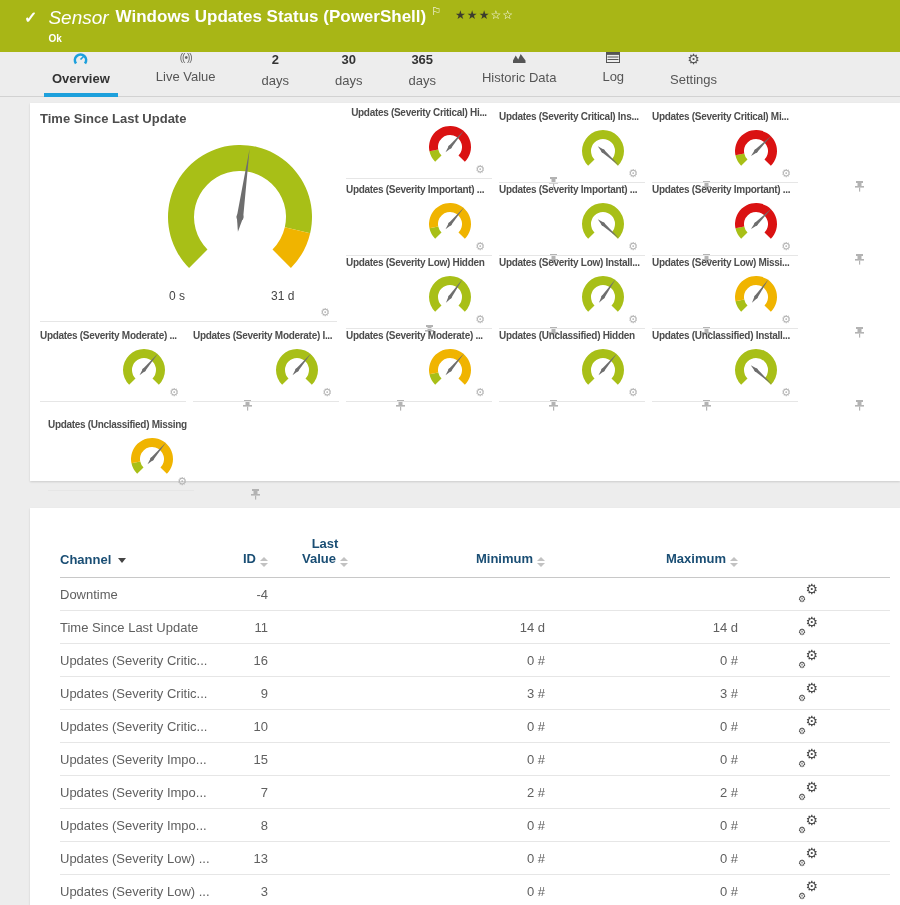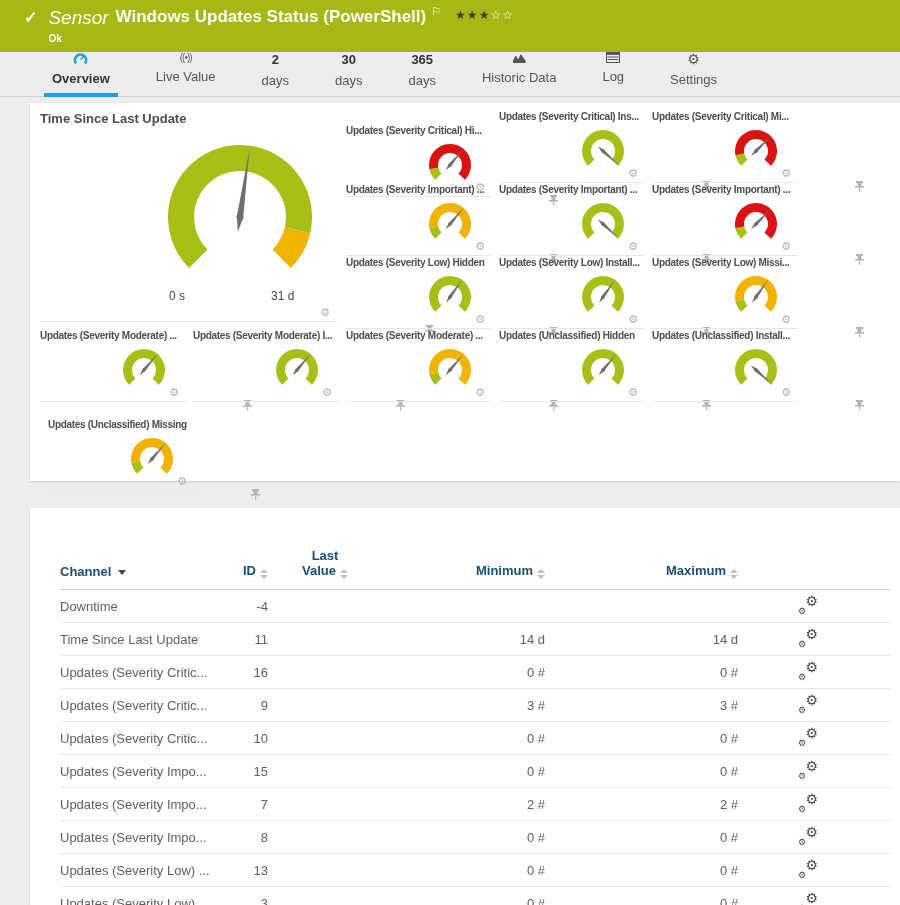--- a/index.html
+++ b/index.html
@@ -47,21 +47,21 @@
   .gauge-label.min{left:129px;}
   .gauge-label.max{left:231px;}
   .mini{width:146px;height:72px;border-bottom:1px solid #e6e6e6;}
   .mini svg{position:absolute;left:74px;top:13px;}
   .tile-icons{position:absolute;right:4px;bottom:3px;display:flex;gap:3px;
               align-items:center;color:#b3b3b3;}
   .tile-icons .tgear{font-size:11px;line-height:1;}
   
   table{border-collapse:collapse;margin-left:30px;width:830px;table-layout:fixed;}
   th{font-size:13px;font-weight:bold;color:#1a4e74;vertical-align:bottom;
-     padding:40px 0 10px 0;border-bottom:1px solid #c8c8c8;}
+     padding:28px 0 10px 0;border-bottom:1px solid #c8c8c8;}
   .th-channel{text-align:left;}
   .th-id,.th-min,.th-max{text-align:right;}
   .th-last{text-align:center;line-height:15px;}
   td{border-bottom:1px solid #e6e6e6;height:32px;font-size:13px;color:#606060;padding:0;}
   .td-channel{text-align:left;white-space:nowrap;overflow:hidden;}
   .td-id,.td-min,.td-max{text-align:right;}
   .td-settings{padding-left:60px;}
   .caret{display:inline-block;width:0;height:0;border-left:4px solid transparent;
          border-right:4px solid transparent;border-top:5px solid #444;
          margin-left:7px;margin-bottom:1px;}
@@ -165,21 +165,21 @@
           <svg width="9" height="11" viewBox="0 0 9 11">
             <rect x="1" y="0" width="7" height="2" fill="currentColor"></rect>
             <rect x="2.5" y="2" width="4" height="3" fill="currentColor"></rect>
             <rect x="0" y="5" width="9" height="1.6" fill="currentColor"></rect>
             <rect x="4" y="6.6" width="1.2" height="4" fill="currentColor"></rect>
           </svg>
         </span>
     </span>
   </div>
   <div id="mini-tiles">
-      <div class="tile mini" style="left: 316px; top: 22px;">
+      <div class="tile mini" style="left: 316px; top: 4px; text-align: center;">
         <div class="tile-title">Updates (Severity Critical) Hi...</div>
         <svg width="60" height="50" viewBox="0 0 60 50">
           <path d="M15.15 41.85 A21 21 0 0 1 9.46 31.37 L18.26 29.49 A12 12 0 0 0 21.51 35.49 Z" fill="#a8bf17"></path>
           <path d="M9.46 31.37 A21 21 0 1 1 44.85 41.85 L38.49 35.49 A12 12 0 1 0 18.26 29.49 Z" fill="#da1212"></path>
           <polygon points="44.14,10.15 31.23,28.03 25.50,32.36 28.77,25.97" fill="#6e6e6e"></polygon>
           <circle cx="30" cy="27" r="1.8" fill="#6e6e6e"></circle>
         </svg>
         <span class="tile-icons">
           <span class="tgear">⚙</span>
           <span class="tpin">

